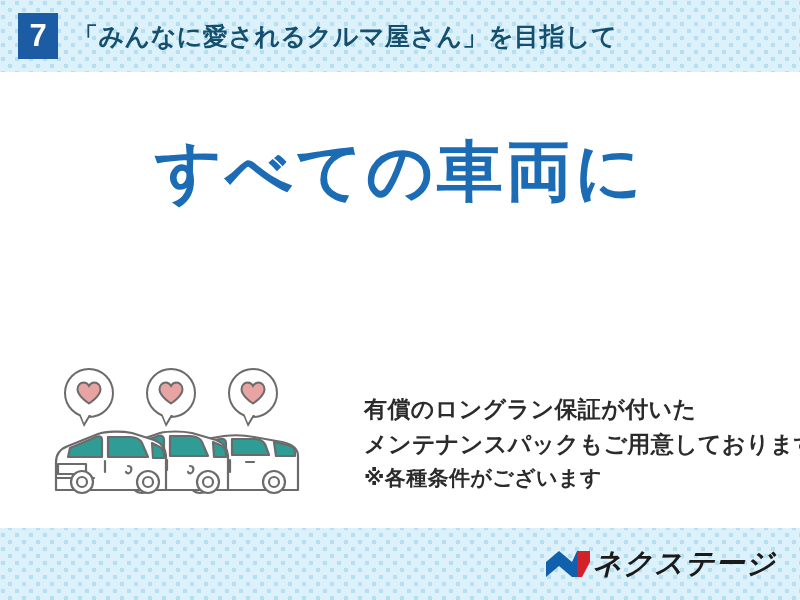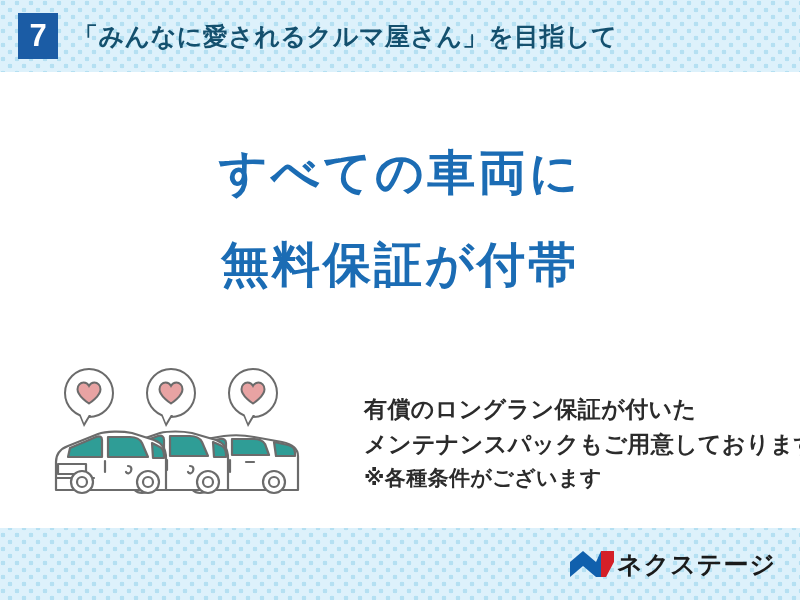--- a/index.html
+++ b/index.html
@@ -80,21 +80,21 @@
     left: 0;
     top: 54px;
     width: 800px;
     text-align: center;
     color: #1b6cb4;
     font-weight: bold;
     font-family: "DejaVu Sans", sans-serif;
   }
   .headline .line {
     display: block;
-    font-size: 48px;
+    font-size: 66px;
     line-height: 92px;
     letter-spacing: 3px;
     white-space: nowrap;
   }
 
   
   .lower {
     position: absolute;
     left: 0;
     top: 296px;
@@ -199,43 +199,43 @@
     display: flex;
     align-items: center;
   }
   .logo-mark {
     width: 48px;
     height: 30px;
     flex: 0 0 auto;
   }
   .logo-text {
     margin-left: 1px;
-    font-size: 25px;
+    font-size: 29px;
     font-weight: bold;
     color: #1a1a1a;
     letter-spacing: 1px;
     white-space: nowrap;
     font-family: "DejaVu Sans", sans-serif;
+    font-style: italic;
   }
 </style>
 </head>
 <body>
 
 <div class="banner">
 
   <div class="header">
     <div class="step-badge">7</div>
     <div class="header-title">「みんなに愛されるクルマ屋さん」を目指して</div>
   </div>
 
   <div class="panel">
 
     <div class="headline">
       <span class="line">すべての車両に</span>
-      <span class="line">無料保証が付帯</span>
     </div>
 
     <div class="lower">
 
       <div class="cars-block">
 
         <div class="bubbles">
           <div class="bubble bubble-1">
             <span>
               <svg width="26" height="24" viewBox="0 0 26 24">

